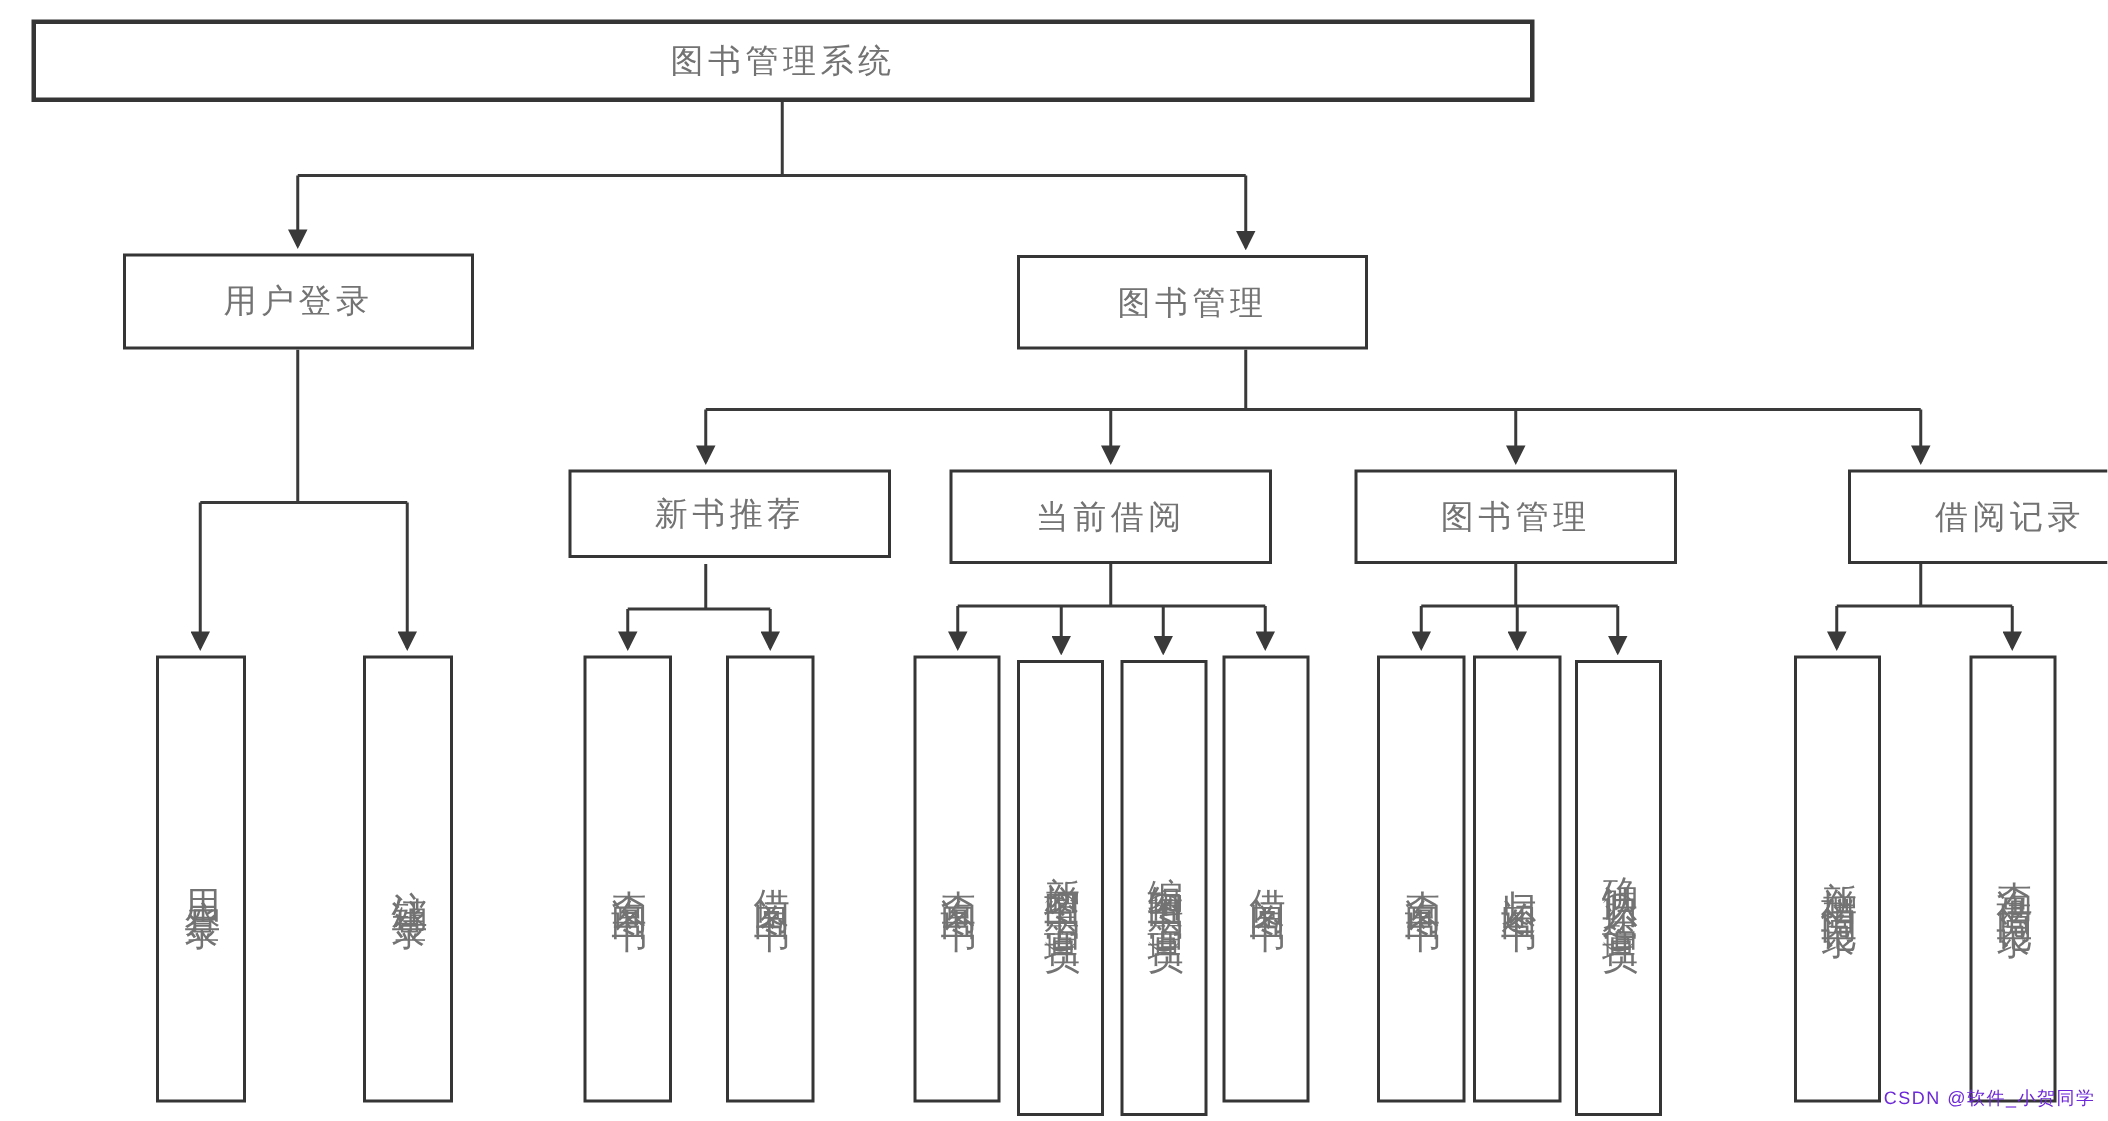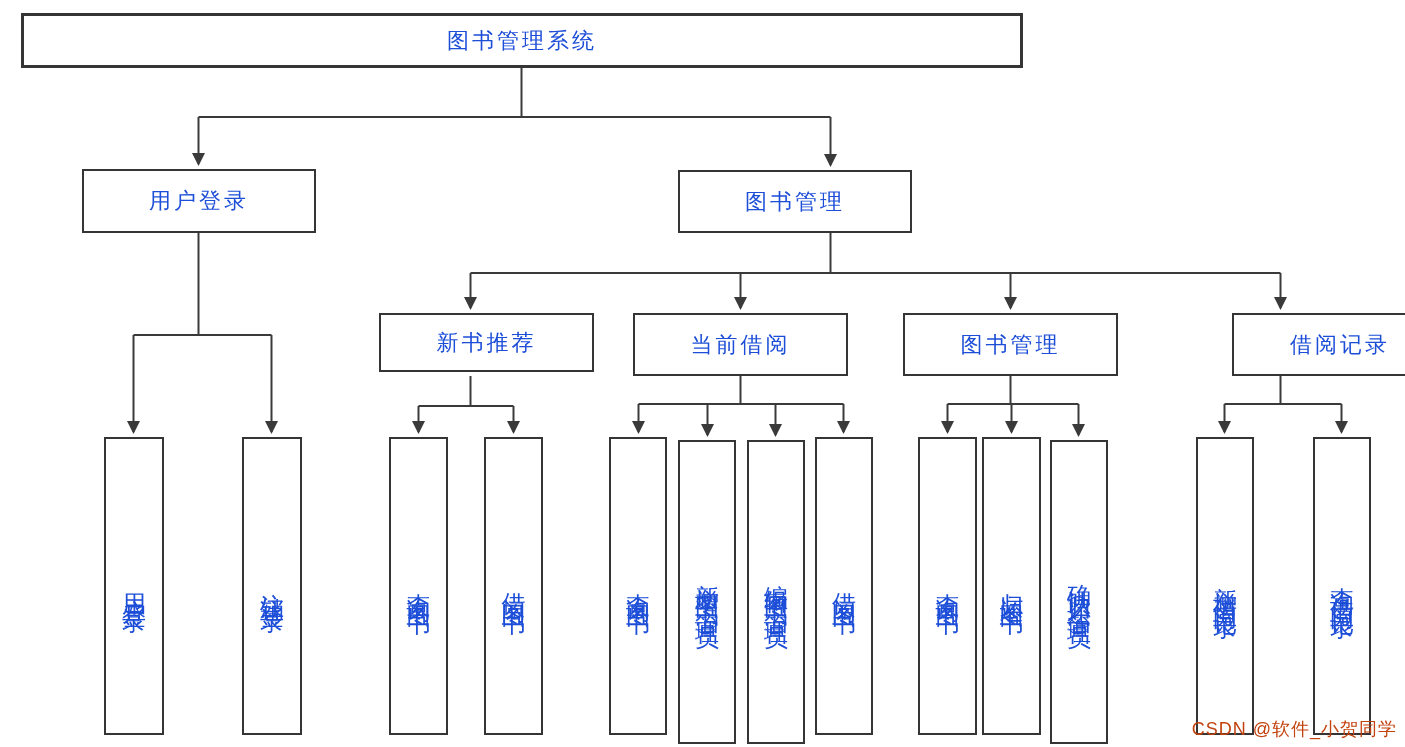--- a/index.html
+++ b/index.html
@@ -4,30 +4,30 @@
 <style>
   html,body{margin:0;padding:0;background:#ffffff;}
   .stage{
     position:relative;width:1405px;height:747px;background:#ffffff;overflow:hidden;
     font-family:"Liberation Sans","DejaVu Sans",sans-serif;
   }
   svg.wires{position:absolute;left:0;top:0;width:1405px;height:747px;}
   .node{
     position:absolute;box-sizing:border-box;background:#ffffff;
     border:2px solid #353535;display:flex;align-items:center;justify-content:center;
-    color:#1d4ed8;
+    color:#737373;
   }
   .node.root{border-width:3px;}
   .node .lbl{font-size:22px;letter-spacing:3px;white-space:nowrap;}
   .node.v .lbl{
     writing-mode:vertical-rl;text-orientation:mixed;
     font-size:24px;letter-spacing:6px;line-height:1;
   }
   .watermark{
-    position:absolute;right:8px;bottom:6px;font-size:18px;color:#c2410c;
+    position:absolute;right:8px;bottom:6px;font-size:12px;color:#6d28d9;
     letter-spacing:1px;white-space:nowrap;
   }
 </style>
 </head>
 <body>
 
 <div class="stage">
 
   <svg class="wires" viewBox="0 0 1405 747" xmlns="http://www.w3.org/2000/svg">
     <defs>

